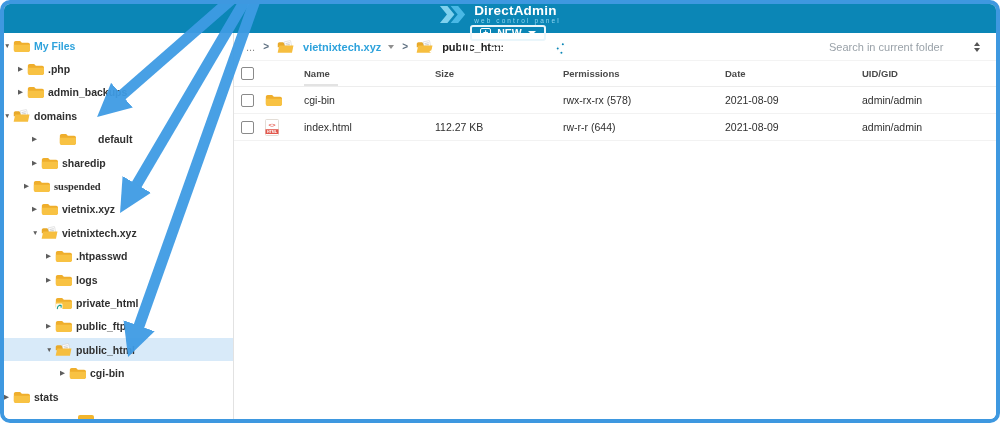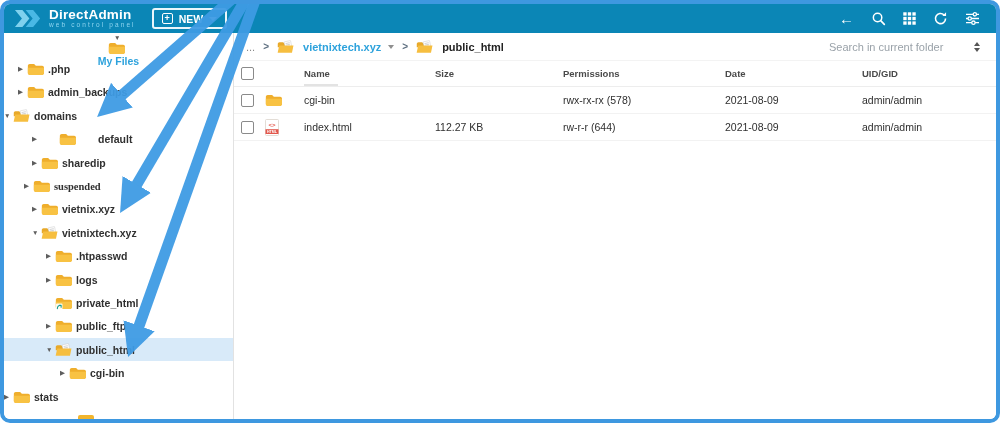--- a/index.html
+++ b/index.html
@@ -1,20 +1,20 @@
 <!DOCTYPE html>
 <html><head>
 <meta charset="utf-8">
 <style>
   html,body{margin:0;padding:0;background:#fff;font-family:"Liberation Sans",sans-serif;}
   .frame{position:relative;width:1000px;height:423px;border:4px solid #3E98E0;border-radius:10px;
          box-sizing:border-box;overflow:hidden;background:#fff;}
 
   
-  .topbar{height:29px;background:#0B86B6;display:flex;align-items:center;padding:0 10px;position:relative;z-index:2;}
+  .topbar{height:29px;background:#0B86B6;display:flex;align-items:center;padding:0 10px;position:relative;z-index:2;flex-direction:column;}
   .brand{display:flex;align-items:center;gap:7px;cursor:pointer;}
   .brand-text{display:flex;flex-direction:column;justify-content:center;}
   .brand-name{color:#fff;font-size:13.5px;font-weight:bold;line-height:13px;letter-spacing:.2px;}
   .brand-tagline{color:#8ED5F0;font-size:6.5px;letter-spacing:2.1px;line-height:8px;}
   .new-btn{margin-left:16px;display:flex;align-items:center;gap:6px;border:2px solid #EAF6FB;border-radius:3px;
            height:21px;padding:0 8px;box-sizing:border-box;cursor:pointer;background:transparent;}
   .plus-box{width:11px;height:11px;border:1.5px solid #fff;border-radius:2px;color:#fff;font-size:9px;
             display:flex;align-items:center;justify-content:center;font-weight:bold;box-sizing:border-box;line-height:1;}
   .new-label{color:#fff;font-size:10.5px;font-weight:bold;}
   .caret-down{width:0;height:0;border-left:4px solid transparent;border-right:4px solid transparent;border-top:4px solid #fff;}
@@ -133,21 +133,21 @@
             </g>
         </svg>
       </span>
     </div>
   </div>
 
   <div class="app-body">
 
     <div class="sidebar">
       <div id="file-tree">
-          <div class="tree-row" style="padding-left: 0px; flex-direction: column;">
+          <div class="tree-row" style="padding-left: 0px;">
             <span class="expander">▼</span>
             <span class="tree-icon">
               <svg width="17" height="14" viewBox="0 0 20 16">
                 <path d="M1 4.2 C1 3 2 2 3.2 2 h5.2 l2 2.2 h7.4 C19 4.2 20 5.2 20 6.4 v6.4 c0 1.2 -1 2.2 -2.2 2.2 H3.2 C2 15 1 14 1 12.8 Z" fill="#EFAE2C"></path>
                 <path d="M1 6.6 h19 v6.2 c0 1.2 -1 2.2 -2.2 2.2 H3.2 C2 15 1 14 1 12.8 Z" fill="#F8C243"></path>
               </svg>
             </span>
             <span class="tree-label link">My Files</span>
           </div>
           <div class="tree-row" style="padding-left: 14px;">

